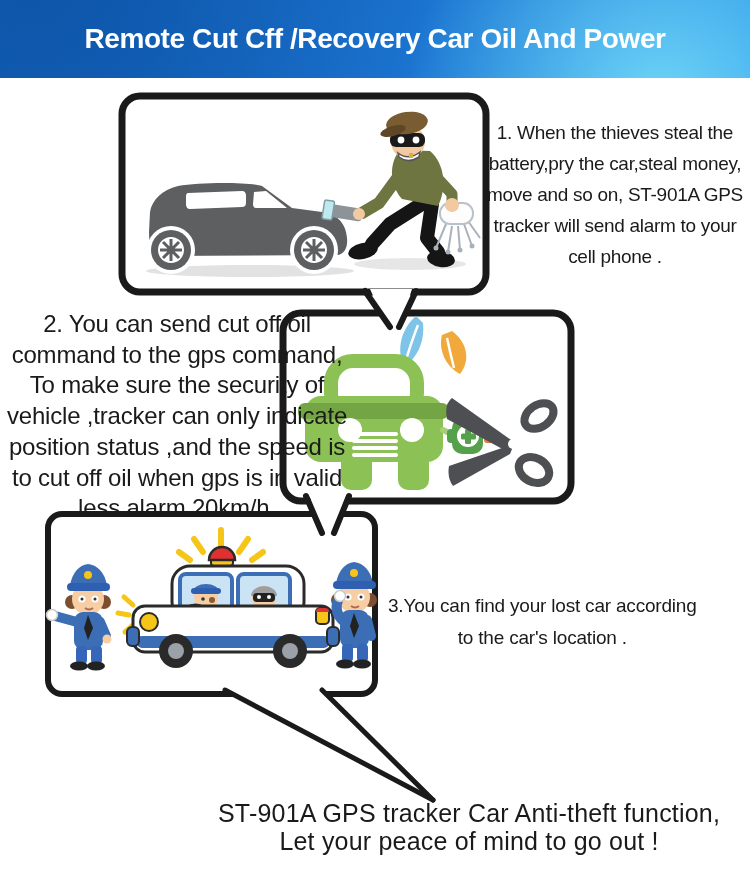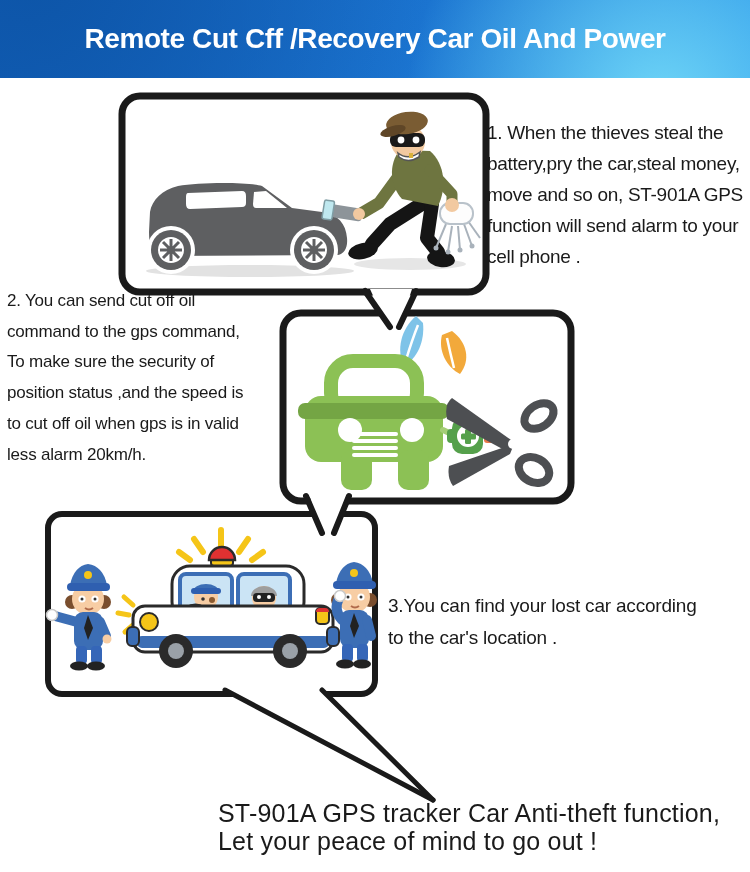--- a/index.html
+++ b/index.html
@@ -12,24 +12,24 @@
     background:
       radial-gradient(circle at 88% 135%, #6fd6f7 0%, rgba(111,214,247,0) 38%),
       radial-gradient(circle at 4% -40%, #0d55a8 0%, rgba(13,85,168,0) 55%),
       linear-gradient(115deg,#1462bd 0%,#1b74d0 55%,#2492ea 100%);
     display:flex;align-items:center;justify-content:center;
   }
   .header h1{
     margin:0;color:#fff;font-size:28px;font-weight:bold;letter-spacing:-.4px;
   }
   svg.art{position:absolute;left:0;top:0;}
-  .tblock{position:absolute;white-space:nowrap;}
+  .tblock{position:absolute;white-space:nowrap;text-align:center;}
   .tblock div{white-space:nowrap;}
   .t1{left:487px;top:117px;font-size:19px;line-height:31px;letter-spacing:-.3px;}
-  .t2{left:7px;top:286px;font-size:17px;line-height:30.7px;letter-spacing:-.2px;}
+  .t2{left:7px;top:309px;font-size:24px;line-height:30.7px;letter-spacing:-.2px;}
   .t3{left:388px;top:590px;font-size:19px;line-height:32px;letter-spacing:-.2px;}
   .footer-text{left:218px;top:799px;font-size:25px;line-height:28px;letter-spacing:.2px;}
 </style>
 </head>
 <body>
 
 <div id="stage">
 
   <div class="header">
     <h1>Remote Cut Cff /Recovery Car Oil And Power</h1>
@@ -290,28 +290,29 @@
       <polygon points="225,688 320,688 433,799" fill="#fff"></polygon>
       <path d="M225,690 L433,800" stroke="#1a1a1a" stroke-width="5" stroke-linecap="round" fill="none"></path>
       <path d="M322,690 L433,800" stroke="#1a1a1a" stroke-width="5" stroke-linecap="round" fill="none"></path>
     </g>
   </svg>
 
   <div class="tblock t1">
     <div>1. When the thieves steal the</div>
     <div>battery,pry the car,steal money,</div>
     <div>move and so on, ST-901A GPS</div>
-    <div>function will send alarm to your</div>
+    <div>tracker will send alarm to your</div>
     <div>cell phone .</div>
   </div>
 
   <div class="tblock t2">
     <div>2.  You can send cut off oil</div>
     <div>command to the gps command,</div>
     <div>To make sure the security of</div>
+    <div>vehicle ,tracker can only indicate</div>
     <div>position status ,and the speed is</div>
     <div>to cut off oil when gps is in valid</div>
     <div>less alarm 20km/h.</div>
   </div>
 
   <div class="tblock t3">
     <div>3.You can find your lost car according</div>
     <div>to the car's location .</div>
   </div>
 

